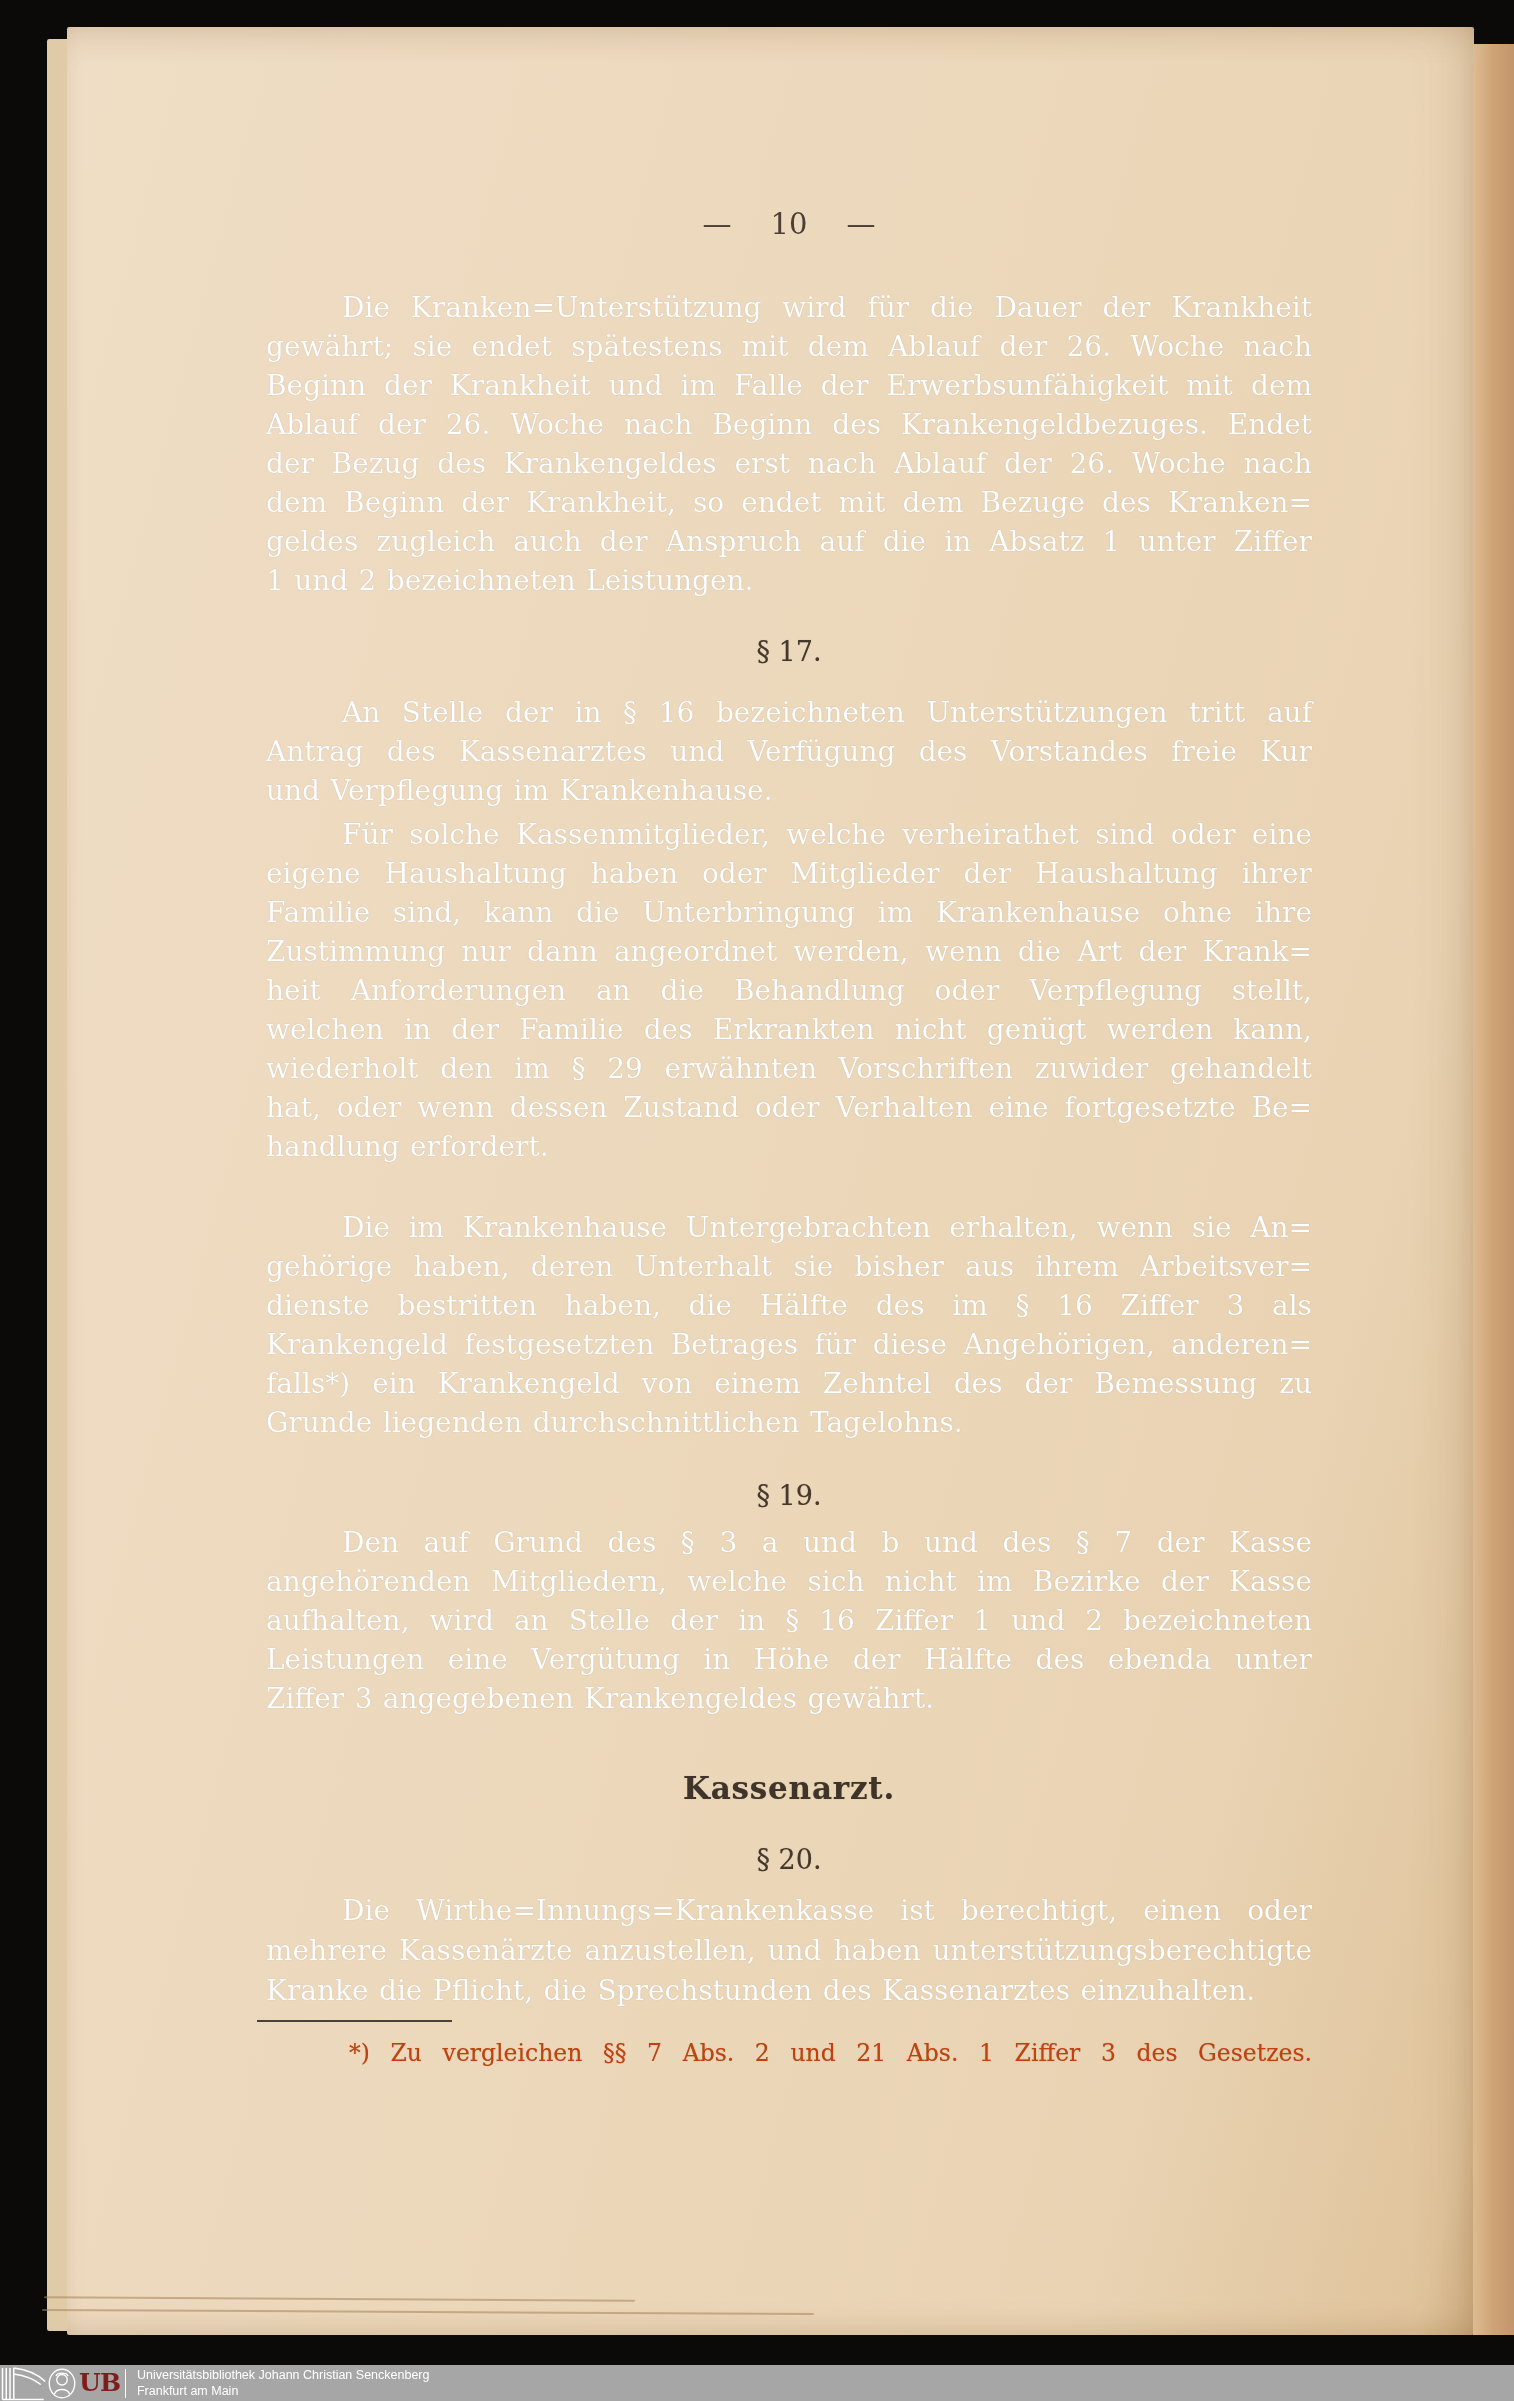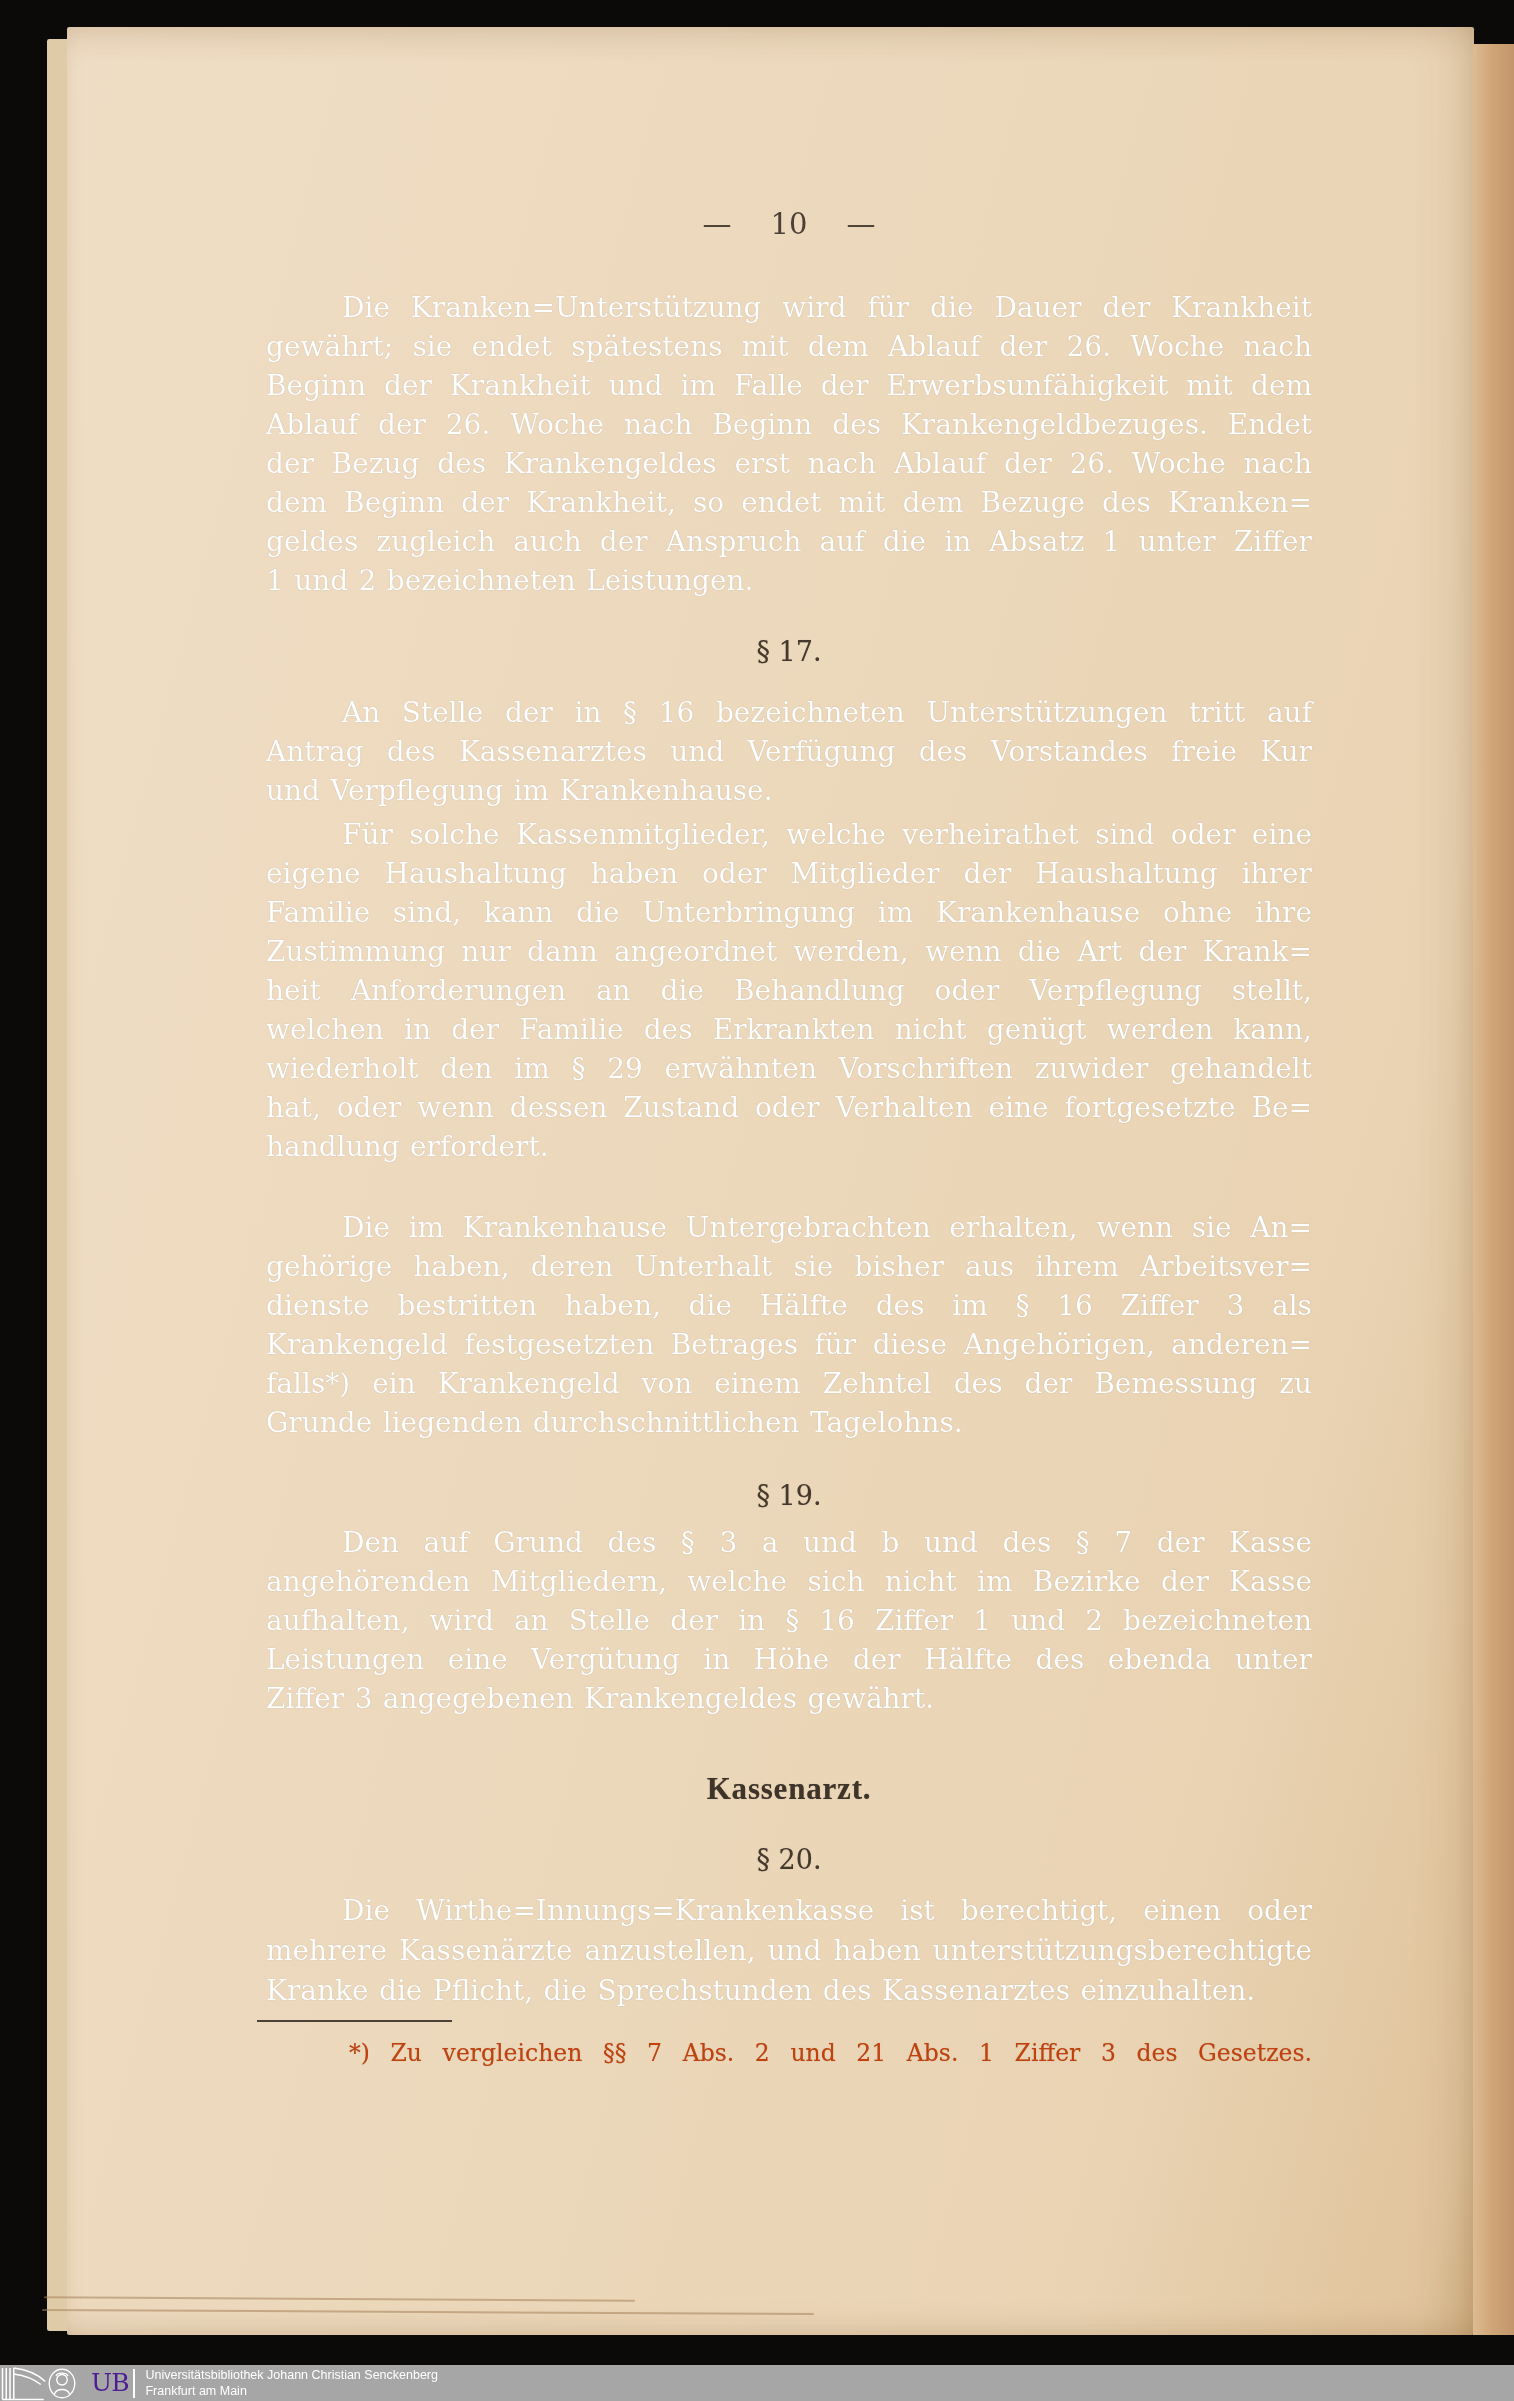--- a/index.html
+++ b/index.html
@@ -40,39 +40,39 @@
       font-size:28px;line-height:39px;word-spacing:1.5px;
       text-shadow:0 0 0.8px rgba(69,57,45,.35);}
   .para .line{text-align:justify;text-align-last:justify;}
   .para .line:first-child{text-indent:76px;}
   .para .line:last-child{text-align-last:auto;}
 
   .heading{position:absolute;left:266px;width:1046px;text-align:center;color:#45392d;
       font-size:27px;line-height:33px;text-shadow:0 0 0.8px rgba(69,57,45,.35);}
   .chapter{position:absolute;left:266px;width:1046px;text-align:center;color:#3e342a;
       font-size:31px;line-height:39px;font-weight:bold;letter-spacing:0.8px;
-      text-shadow:0 0 0.8px rgba(62,52,42,.4);font-family:Liberation Serif, serif;}
+      text-shadow:0 0 0.8px rgba(62,52,42,.4);}
 
   .page-number{position:absolute;left:266px;top:206px;width:1046px;height:36px;
       display:flex;justify-content:center;align-items:center;gap:39px;
       color:#4a4036;font-size:29px;}
 
   .fn-rule{position:absolute;left:257px;top:2020px;width:195px;height:2.3px;background:#4a4138;}
   .footnote{position:absolute;left:266px;top:2036px;width:1046px;color:#c2410c;
       font-size:23.5px;line-height:35px;padding-left:83px;box-sizing:border-box;
       text-align:justify;text-align-last:justify;word-spacing:2.3px;
       text-shadow:0 0 0.8px rgba(69,57,45,.35);}
 
   
   .wm-bar{position:absolute;left:0;top:2365px;width:1514px;height:36px;
       background:#a6a6a6;display:flex;align-items:center;}
   .wm-logo{display:flex;align-items:center;height:36px;}
   .wm-logo svg{display:block;}
-  .wm-ub{color:#4c1d95;font-family:"DejaVu Serif",serif;font-weight:normal;
-      font-size:25px;line-height:36px;letter-spacing:-0.8px;margin-left:14px;}
+  .wm-ub{color:#7f1d1d;font-family:"DejaVu Serif",serif;font-weight:bold;
+      font-size:25px;line-height:36px;letter-spacing:-0.8px;margin-left:2px;}
   .wm-sep{width:1.5px;height:29px;background:#fff;margin-left:4.5px;margin-right:10.6px;}
   .wm-text{font-family:"Liberation Sans",sans-serif;color:#fff;font-size:12.5px;
       line-height:16px;font-weight:400;}
 </style>
 </head>
 <body>
 
 <div id="canvas">
   <div class="backdrop"></div>
   <div class="page-under"></div>

